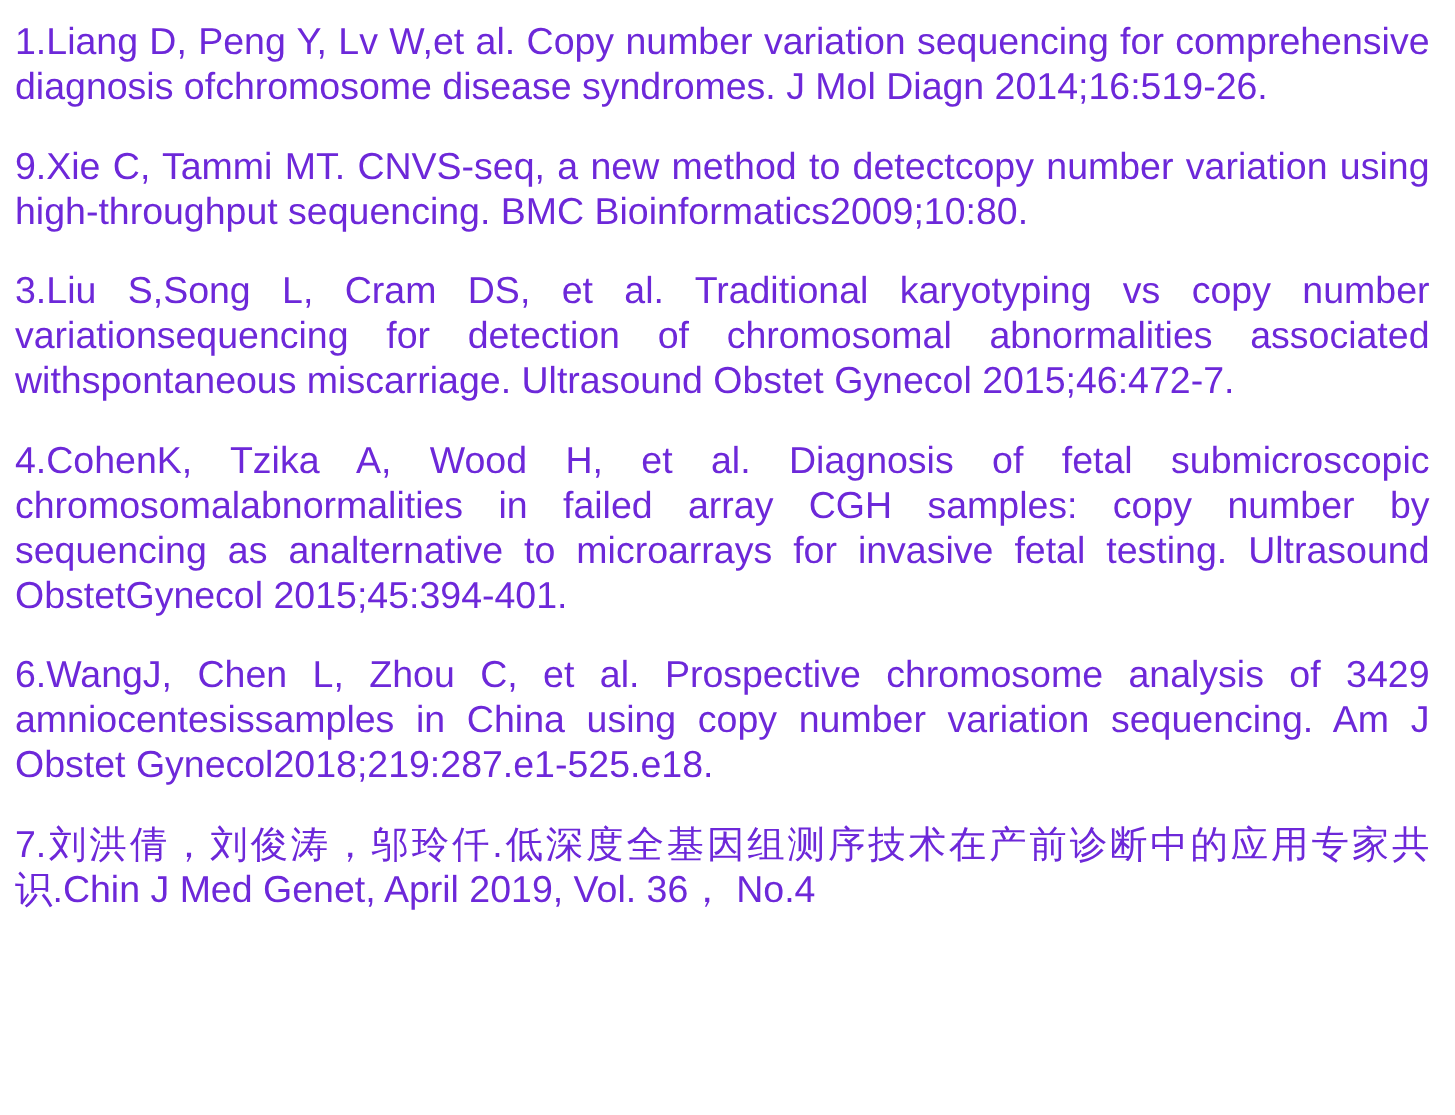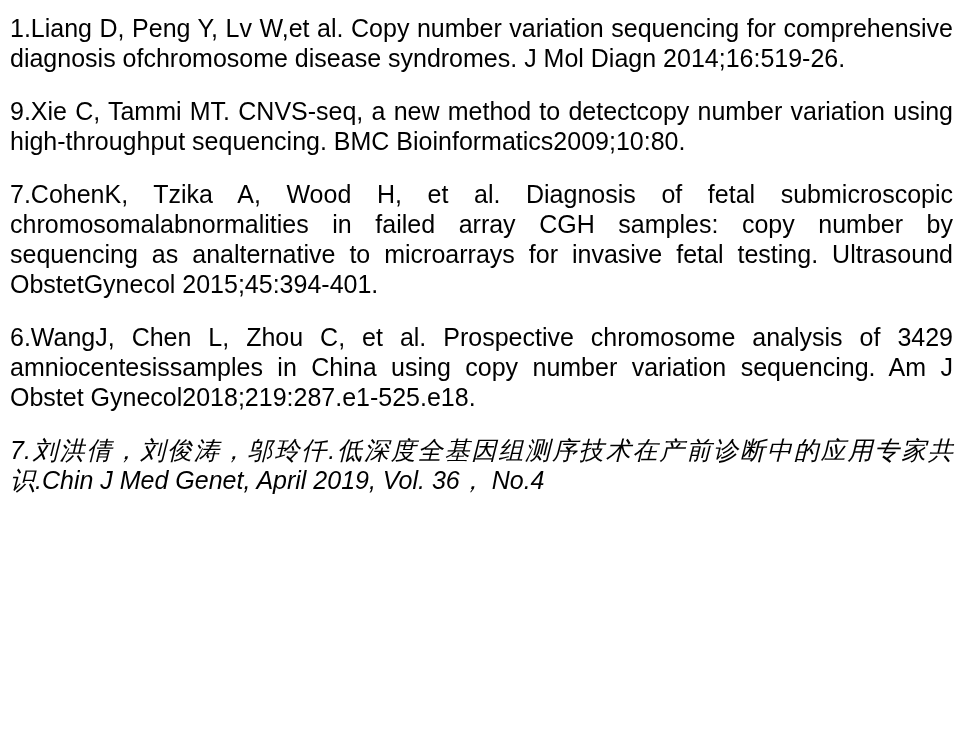--- a/index.html
+++ b/index.html
@@ -13,34 +13,34 @@
     overflow: hidden;
   }
   .page {
     box-sizing: border-box;
     width: 970px;
     height: 743px;
     padding: 13px 17px 0 10px;
     font-family: "Liberation Sans", "DejaVu Sans", sans-serif;
     font-size: 25px;
     line-height: 30px;
-    color: #000000;
+    color: #6d28d9;
     text-align: justify;
   }
   .ref {
     margin: 0 0 23px 0;
     word-spacing: normal;
   }
   .ref:last-child {
     margin-bottom: 0;
-    font-style: italic;
   }
 </style>
 </head>
 <body>
 
 <div class="page">
   <p class="ref">1.Liang D, Peng Y, Lv W,et al. Copy number variation sequencing for comprehensive diagnosis ofchromosome disease syndromes. J Mol Diagn 2014;16:519-26.</p>
   <p class="ref">9.Xie C, Tammi MT. CNVS-seq, a new method to detectcopy number variation using high-throughput sequencing. BMC Bioinformatics2009;10:80.</p>
-  <p class="ref">7.CohenK, Tzika A, Wood H, et al. Diagnosis of fetal submicroscopic chromosomalabnormalities in failed array CGH samples: copy number by sequencing as analternative to microarrays for invasive fetal testing. Ultrasound ObstetGynecol 2015;45:394-401.</p>
+  <p class="ref">3.Liu S,Song L, Cram DS, et al. Traditional karyotyping vs copy number variationsequencing for detection of chromosomal abnormalities associated withspontaneous miscarriage. Ultrasound Obstet Gynecol 2015;46:472-7.</p>
+  <p class="ref">4.CohenK, Tzika A, Wood H, et al. Diagnosis of fetal submicroscopic chromosomalabnormalities in failed array CGH samples: copy number by sequencing as analternative to microarrays for invasive fetal testing. Ultrasound ObstetGynecol 2015;45:394-401.</p>
   <p class="ref">6.WangJ, Chen L, Zhou C, et al. Prospective chromosome analysis of 3429 amniocentesissamples in China using copy number variation sequencing. Am J Obstet Gynecol2018;219:287.e1-525.e18.</p>
   <p class="ref">7.刘洪倩，刘俊涛，邬玲仟.低深度全基因组测序技术在产前诊断中的应用专家共识.Chin J Med Genet, April 2019, Vol. 36， No.4</p>
 </div>
 
 </body></html>

